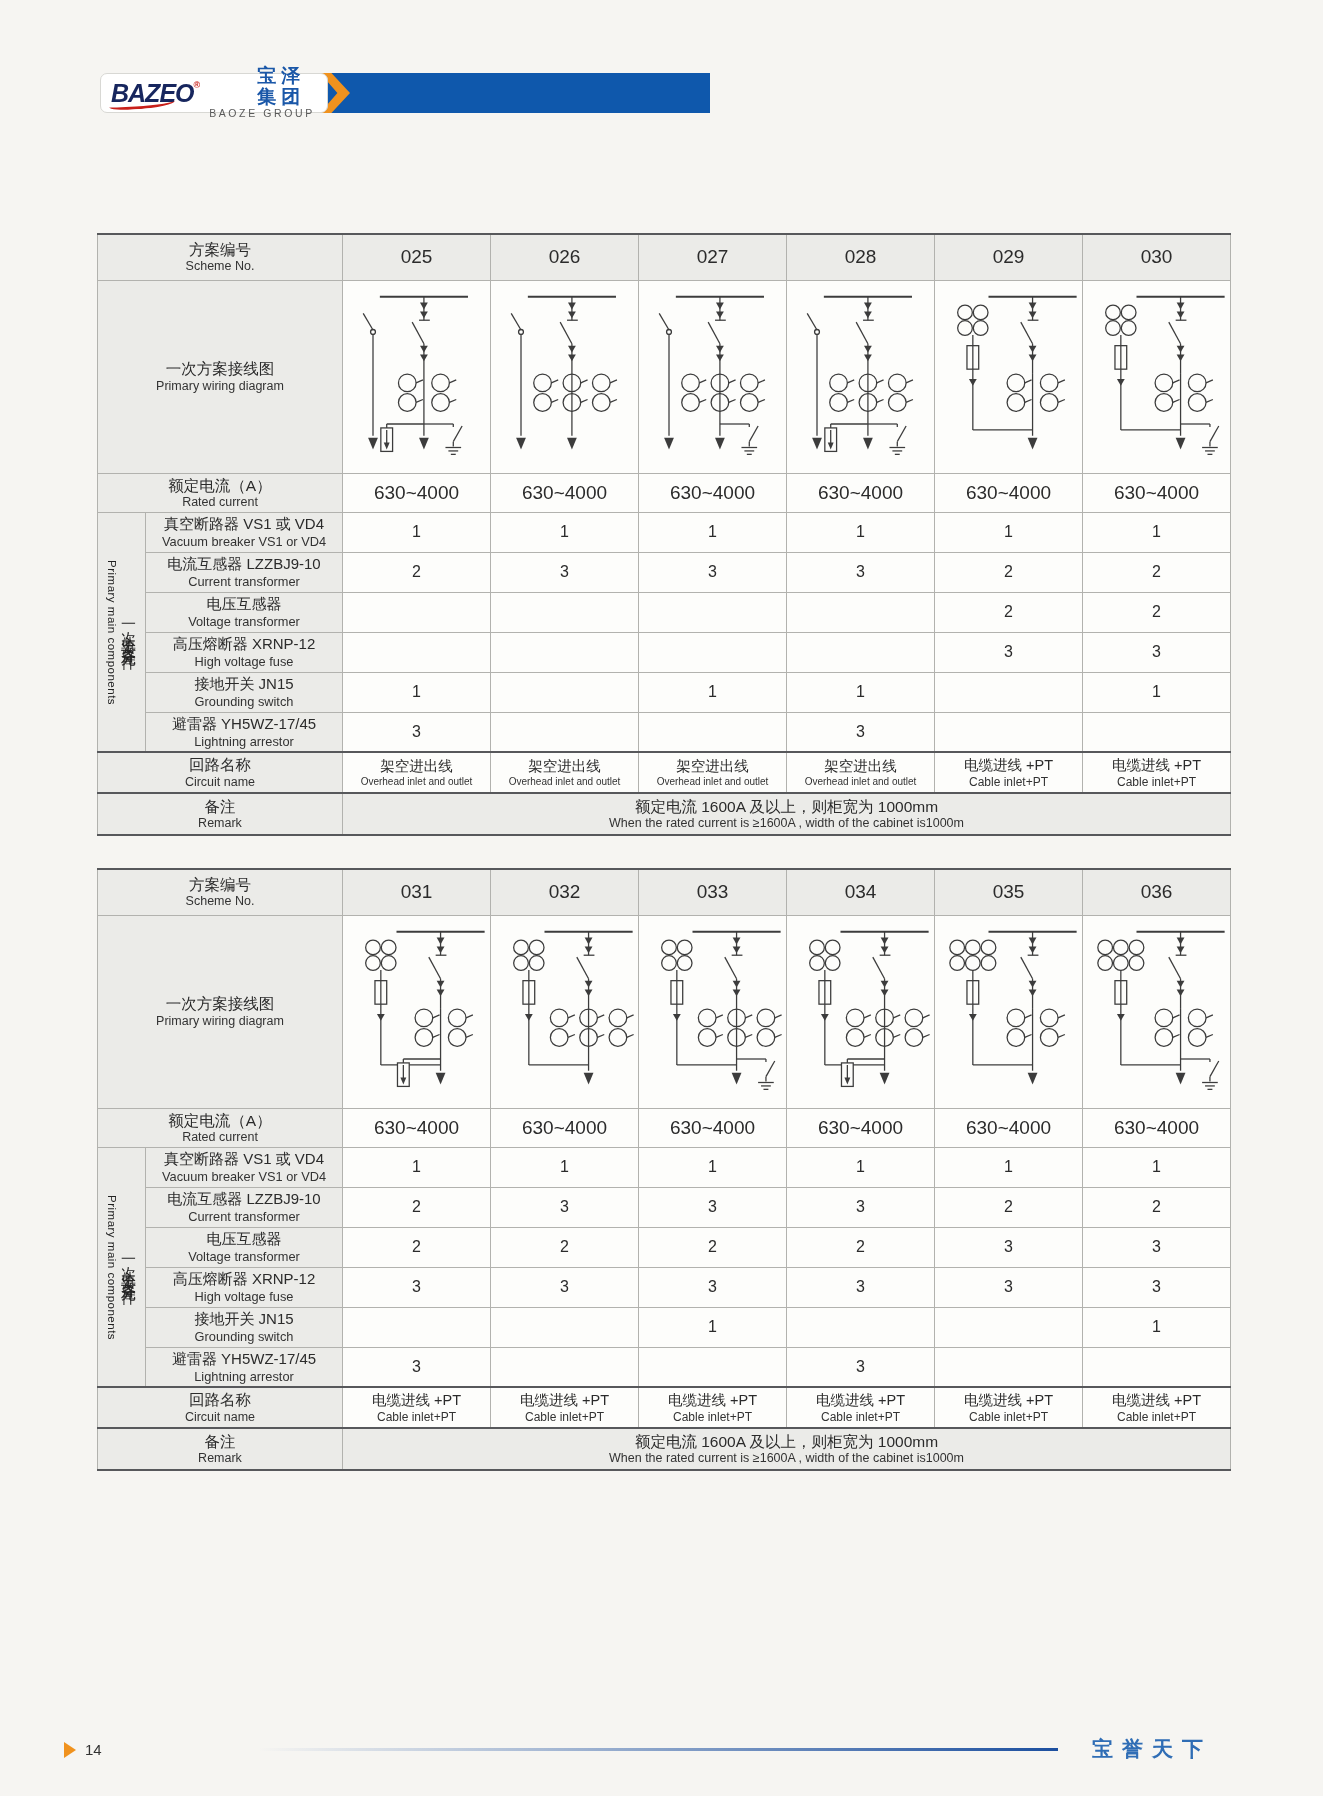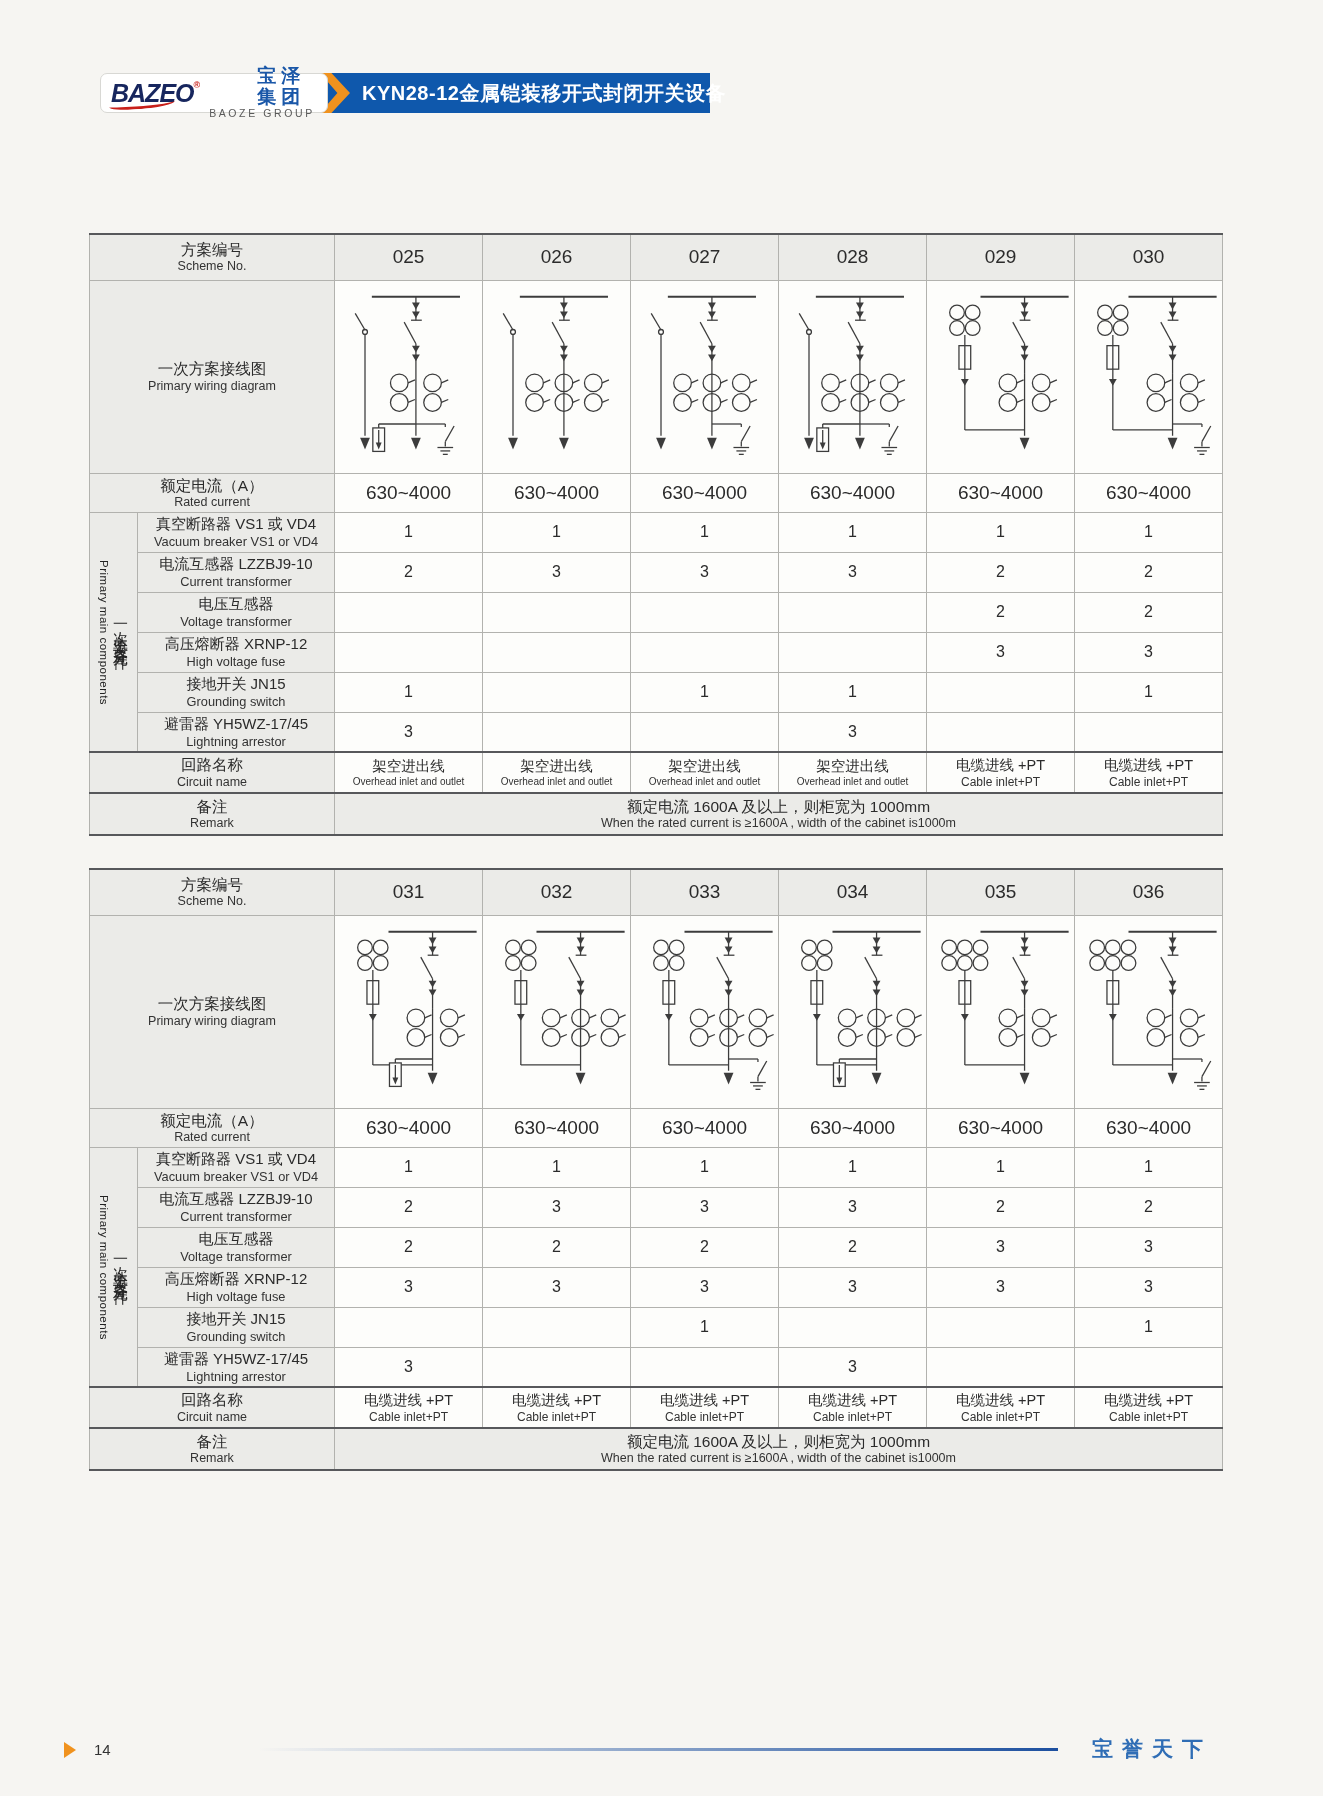--- a/index.html
+++ b/index.html
@@ -26,21 +26,21 @@
   .logo-reg{font-size:9px;color:var(--logo-red);vertical-align:top;font-style:normal;}
   .logo-names{display:flex;flex-direction:column;justify-content:center;line-height:1.1;}
   .logo-cn{font-size:19px;font-weight:bold;color:#1a57a8;letter-spacing:5px;margin-left:48px;}
   .logo-en{font-size:10.5px;color:#5a5a5a;letter-spacing:2.6px;}
   .banner{position:relative;width:382px;background:var(--banner-blue);display:flex;align-items:center;padding-left:34px;box-sizing:border-box;}
   .banner-chevron{position:absolute;left:-8px;top:0;width:30px;height:40px;background:var(--accent-orange);
     clip-path:polygon(0 0,38% 0,100% 50%,38% 100%,0 100%,58% 50%);}
   .banner-title{color:#fff;font-weight:bold;font-size:20px;letter-spacing:.5px;white-space:nowrap;}
 
   
-  table.scheme{position:absolute;left:89px;border-collapse:collapse;table-layout:fixed;width:1133px;background:var(--cell-white);
+  table.scheme{position:absolute;left:97px;border-collapse:collapse;table-layout:fixed;width:1133px;background:var(--cell-white);
     border-top:2.5px solid var(--line-major);border-bottom:2px solid var(--line-major);}
   #table1{top:233px;} #table2{top:868px;}
   table.scheme td{border:1px solid var(--line-minor);text-align:center;vertical-align:middle;padding:2px 4px;box-sizing:border-box;}
   tr.r-head{height:46px;} tr.r-diag{height:192px;} tr.r-rated{height:38px;}
   tr.r-comp{height:40px;} tr.r-circ{height:36px;} tr.r-remark{height:42px;}
   tr.major td{border-top:2px solid var(--line-major);}
   td.gray{background:var(--cell-gray);}
   .cn{font-size:15.5px;line-height:1.25;}
   .en{font-size:12.5px;line-height:1.2;color:#333;}
   .num{font-size:19px;}
@@ -52,21 +52,21 @@
   .side-wrap{display:flex;justify-content:center;align-items:center;gap:1px;height:100%;}
   .side-en{writing-mode:vertical-rl;font-size:11.5px;color:#222;letter-spacing:.5px;}
   .side-cn{writing-mode:vertical-rl;text-orientation:upright;font-size:15px;letter-spacing:4px;color:#222;}
   .circ-cn{font-size:14.5px;line-height:1.3;}
   .circ-en{line-height:1.2;color:#333;}
   .diag-cell{padding:0;}
   .diag-cell svg{display:block;margin:0 auto;}
 
   
   .footer{position:absolute;left:0;top:1733px;width:1323px;height:40px;}
-  .page-num{position:absolute;left:64px;top:8px;display:flex;align-items:center;gap:18px;font-size:15px;color:#333;}
+  .page-num{position:absolute;left:64px;top:8px;display:flex;align-items:center;gap:9px;font-size:15px;color:#333;}
   .tri{width:0;height:0;border-top:8px solid transparent;border-bottom:8px solid transparent;border-left:12px solid var(--accent-orange);}
   .foot-line{position:absolute;left:258px;top:15px;width:800px;height:3px;background:linear-gradient(to right,rgba(190,196,210,0),#1c4f9f);}
   .slogan{position:absolute;left:1092px;top:2px;font-family:"Liberation Serif","DejaVu Serif",serif;font-size:21px;font-weight:bold;color:var(--footer-blue);letter-spacing:9px;white-space:nowrap;}
 </style>
 </head>
 <body>
 
 <div class="page">
 
   <header class="brand-row">
@@ -75,21 +75,20 @@
         <span>BAZEO</span><span class="logo-reg">®</span>
         <span class="swoosh"></span>
       </div>
       <div class="logo-names">
         <div class="logo-cn">宝泽集团</div>
         <div class="logo-en">BAOZE GROUP</div>
       </div>
     </div>
     <div class="banner">
       <div class="banner-chevron"></div>
-      <div class="banner-title">KYN28-12金属铠装移开式封闭开关设备</div>
     </div>
   </header>
 
   <main id="tables">
       <table class="scheme" id="table1">
         <colgroup>
           <col style="width: 48px;">
           <col style="width: 197px;">
           <col style="width: 148px;">
           <col style="width: 148px;">

